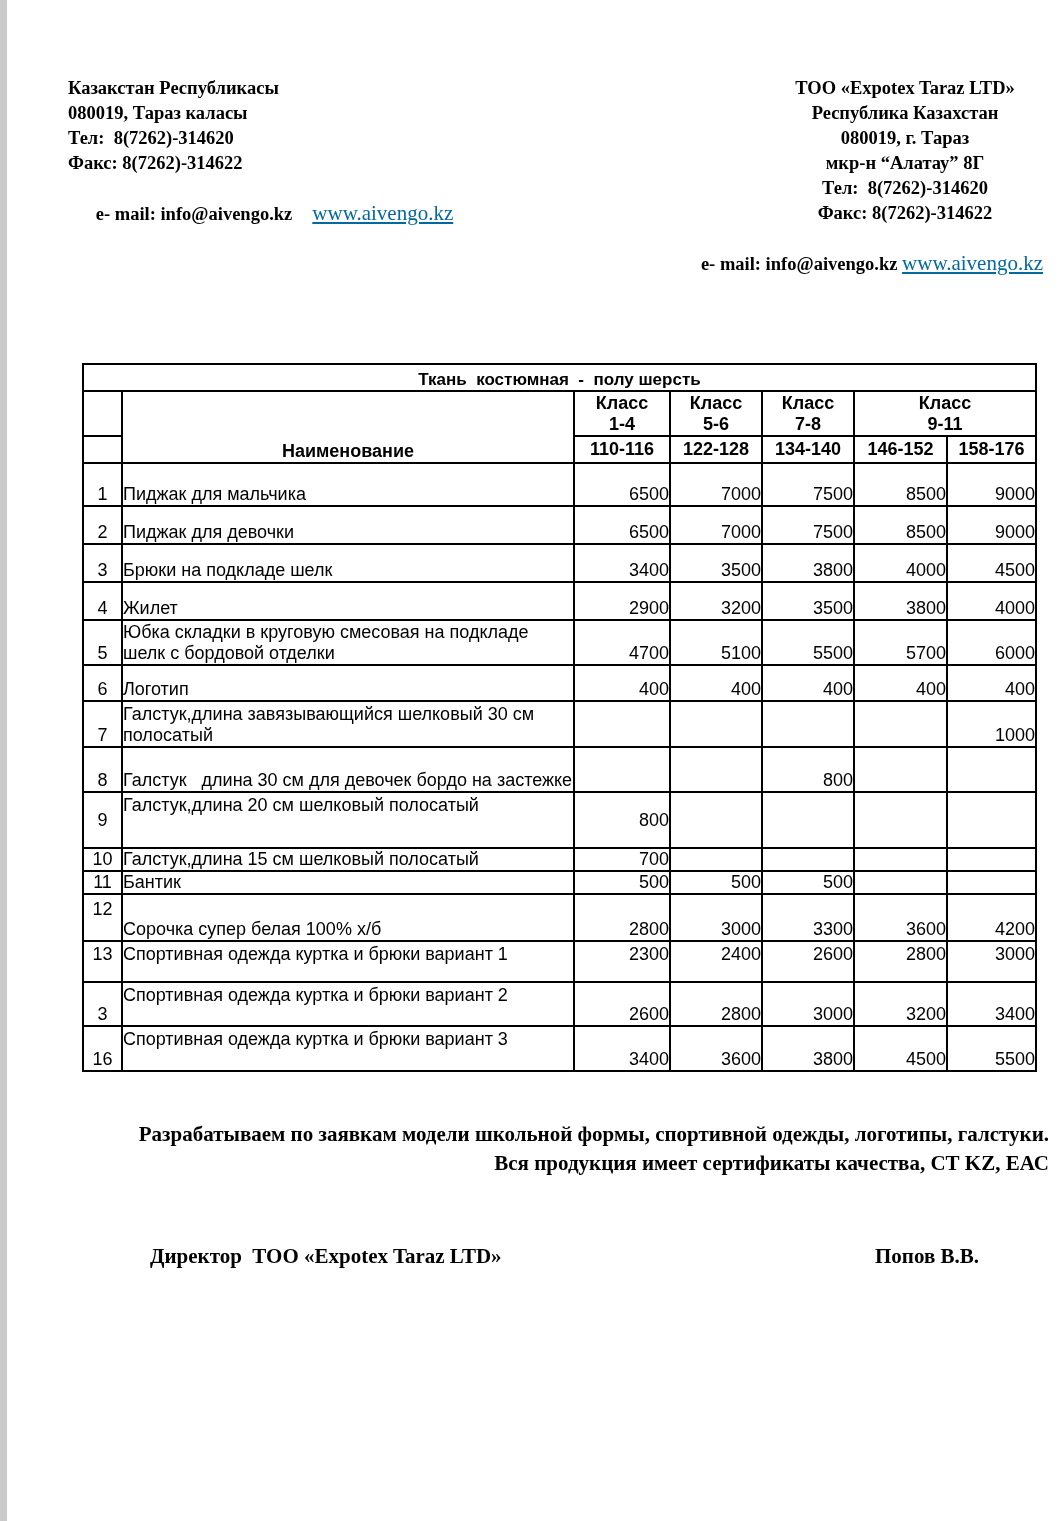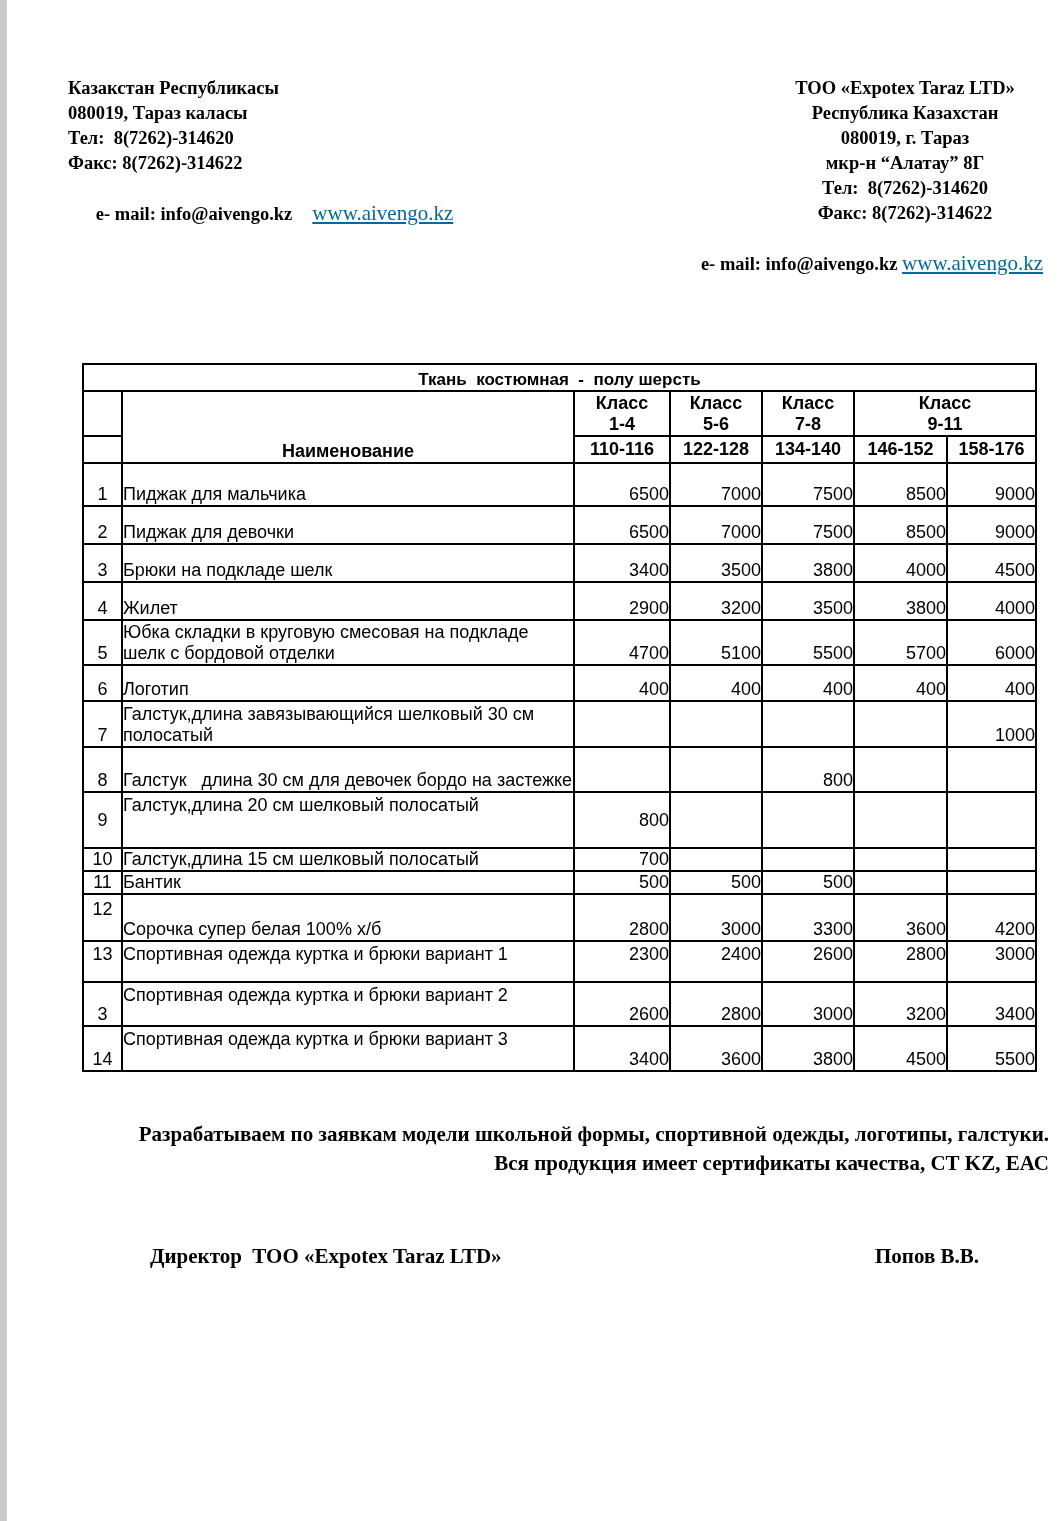--- a/index.html
+++ b/index.html
@@ -243,21 +243,21 @@
         <tr class="r14">
           <td class="num">3</td>
           <td class="name">Спортивная одежда куртка и брюки вариант 2</td>
           <td class="val">2600</td>
           <td class="val">2800</td>
           <td class="val">3000</td>
           <td class="val">3200</td>
           <td class="val">3400</td>
         </tr>
         <tr class="r15">
-          <td class="num">14</td>
+          <td class="num">16</td>
           <td class="name">Спортивная одежда куртка и брюки вариант 3</td>
           <td class="val">3400</td>
           <td class="val">3600</td>
           <td class="val">3800</td>
           <td class="val">4500</td>
           <td class="val">5500</td>
         </tr>
       </tbody>
   </table>
 

